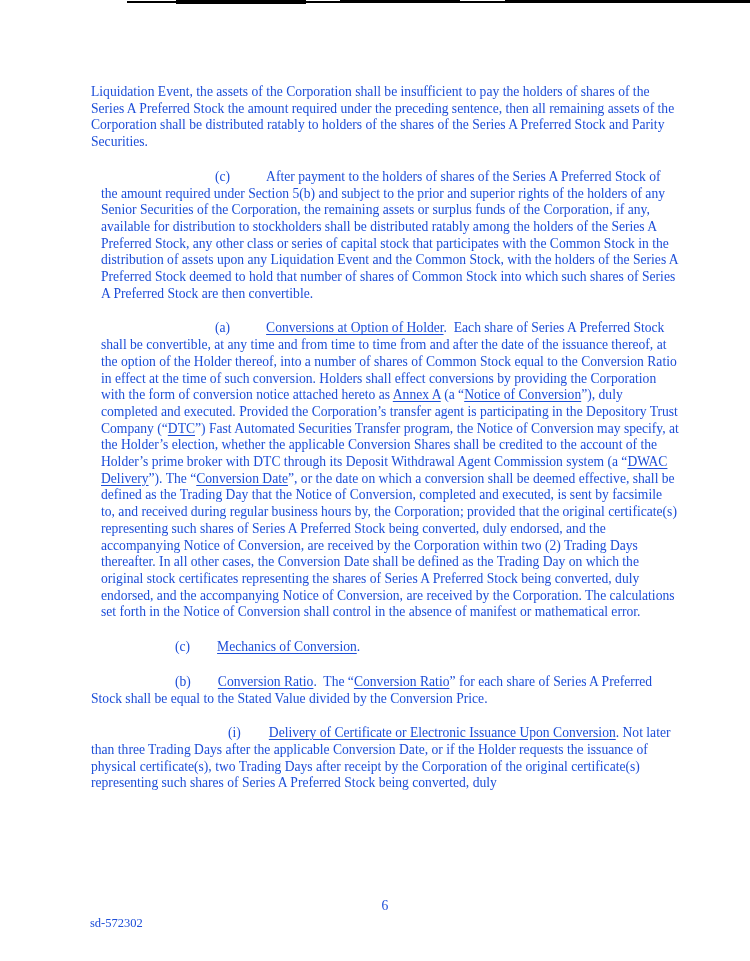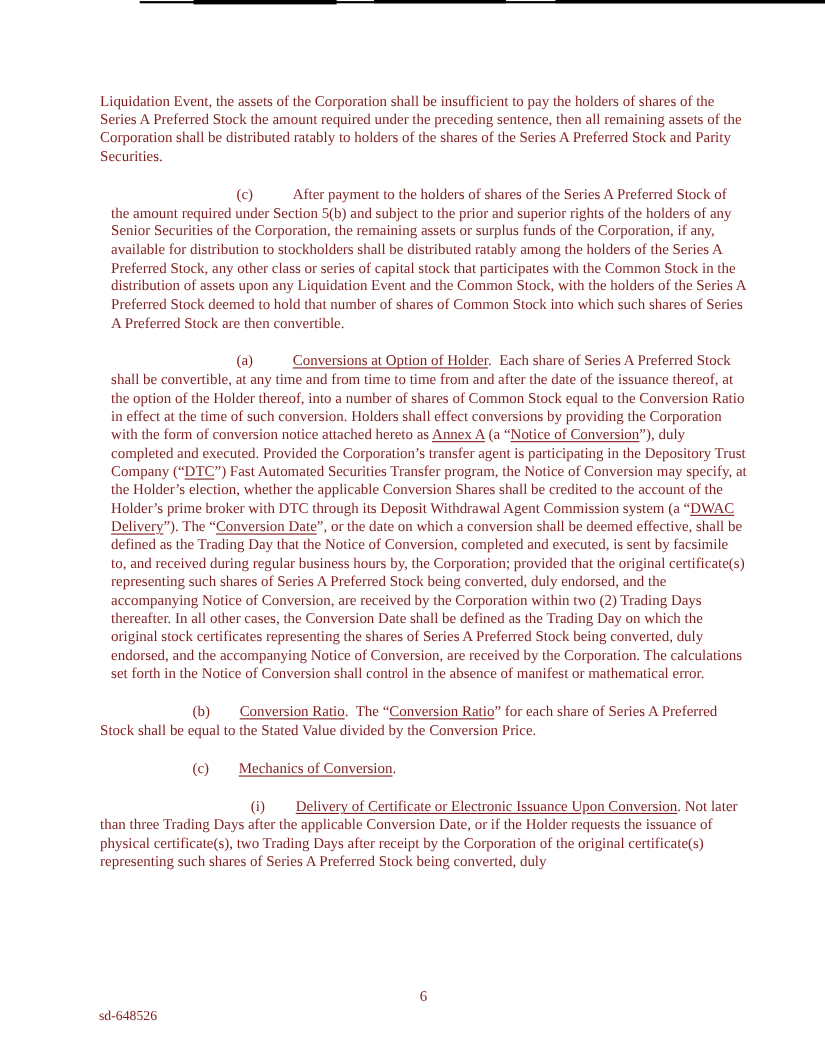--- a/index.html
+++ b/index.html
@@ -7,21 +7,21 @@
     padding: 0;
     background: #ffffff;
   }
   .page {
     position: relative;
     width: 750px;
     height: 961px;
     background: #ffffff;
     overflow: hidden;
     font-family: "Liberation Serif", serif;
-    color: #7f1d1d;
+    color: #1d4ed8;
   }
   
   .scan-line {
     position: absolute;
     background: #000000;
   }
   .content {
     position: absolute;
     left: 91px;
     top: 84px;
@@ -68,21 +68,21 @@
 
   <div class="scan-line" style="left:127px; top:1px; width:623px; height:2px;"></div>
   <div class="scan-line" style="left:176px; top:0px; width:130px; height:4px;"></div>
   <div class="scan-line" style="left:340px; top:0px; width:120px; height:3px;"></div>
   <div class="scan-line" style="left:505px; top:0px; width:245px; height:3px;"></div>
 
   <div class="content" id="doc-body">
       <p class="para"><span class="seg ">Liquidation Event, the assets of the Corporation shall be insufficient to pay the holders of shares of the Series A Preferred Stock the amount required under the preceding sentence, then all remaining assets of the Corporation shall be distributed ratably to holders of the shares of the Series A Preferred Stock and Parity Securities.</span></p>
       <p class="para ind-l1"><span class="plabel">(c)</span><span class="seg ">After payment to the holders of shares of the Series A Preferred Stock of the amount required under Section 5(b) and subject to the prior and superior rights of the holders of any Senior Securities of the Corporation, the remaining assets or surplus funds of the Corporation, if any, available for distribution to stockholders shall be distributed ratably among the holders of the Series A Preferred Stock, any other class or series of capital stock that participates with the Common Stock in the distribution of assets upon any Liquidation Event and the Common Stock, with the holders of the Series A Preferred Stock deemed to hold that number of shares of Common Stock into which such shares of Series A Preferred Stock are then convertible.</span></p>
       <p class="para ind-l1"><span class="plabel">(a)</span><span class="seg u">Conversions at Option of Holder</span><span class="seg ">.&nbsp; Each share of Series A Preferred Stock shall be convertible, at any time and from time to time from and after the date of the issuance thereof, at the option of the Holder thereof, into a number of shares of Common Stock equal to the Conversion Ratio in effect at the time of such conversion. Holders shall effect conversions by providing the Corporation with the form of conversion notice attached hereto as </span><span class="seg bu">Annex A</span><span class="seg "> (a “</span><span class="seg bu">Notice of Conversion</span><span class="seg ">”), duly completed and executed. Provided the Corporation’s transfer agent is participating in the Depository Trust Company (“</span><span class="seg bu">DTC</span><span class="seg ">”) Fast Automated Securities Transfer program, the Notice of Conversion may specify, at the Holder’s election, whether the applicable Conversion Shares shall be credited to the account of the Holder’s prime broker with DTC through its Deposit Withdrawal Agent Commission system (a “</span><span class="seg bu">DWAC Delivery</span><span class="seg ">”). The “</span><span class="seg bu">Conversion Date</span><span class="seg ">”, or the date on which a conversion shall be deemed effective, shall be defined as the Trading Day that the Notice of Conversion, completed and executed, is sent by facsimile to, and received during regular business hours by, the Corporation; provided that the original certificate(s) representing such shares of Series A Preferred Stock being converted, duly endorsed, and the accompanying Notice of Conversion, are received by the Corporation within two (2) Trading Days thereafter. In all other cases, the Conversion Date shall be defined as the Trading Day on which the original stock certificates representing the shares of Series A Preferred Stock being converted, duly endorsed, and the accompanying Notice of Conversion, are received by the Corporation. The calculations set forth in the Notice of Conversion shall control in the absence of manifest or mathematical error.</span></p>
+      <p class="para ind-l2"><span class="plabel">(c)</span><span class="seg u">Mechanics of Conversion</span><span class="seg ">.</span></p>
       <p class="para ind-l2"><span class="plabel">(b)</span><span class="seg u">Conversion Ratio</span><span class="seg ">.&nbsp; The “</span><span class="seg bu">Conversion Ratio</span><span class="seg ">” for each share of Series A Preferred Stock shall be equal to the Stated Value divided by the Conversion Price.</span></p>
-      <p class="para ind-l2"><span class="plabel">(c)</span><span class="seg u">Mechanics of Conversion</span><span class="seg ">.</span></p>
       <p class="para ind-l3"><span class="plabel">(i)</span><span class="seg u">Delivery of Certificate or Electronic Issuance Upon Conversion</span><span class="seg ">. Not later than three Trading Days after the applicable Conversion Date, or if the Holder requests the issuance of physical certificate(s), two Trading Days after receipt by the Corporation of the original certificate(s) representing such shares of Series A Preferred Stock being converted, duly</span></p>
     </div>
 
   <div class="page-number">6</div>
-  <div class="doc-id">sd-648526</div>
+  <div class="doc-id">sd-572302</div>
 
 </div>
 
 </body></html>

